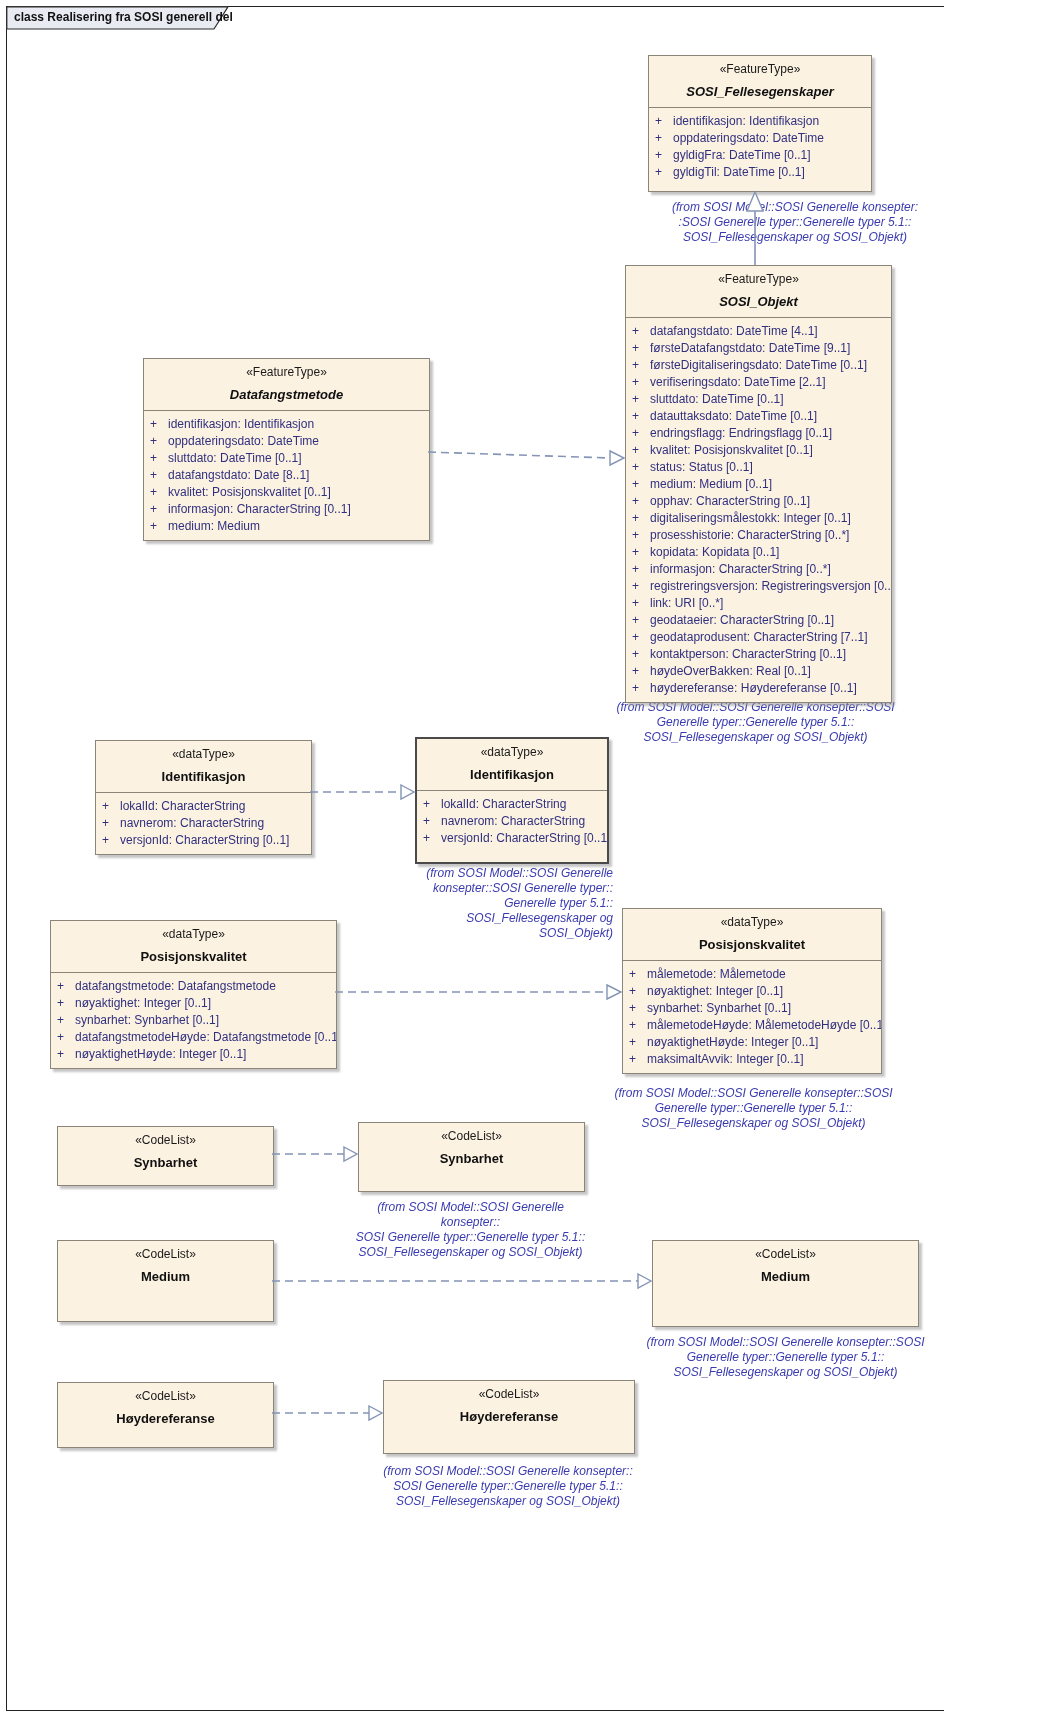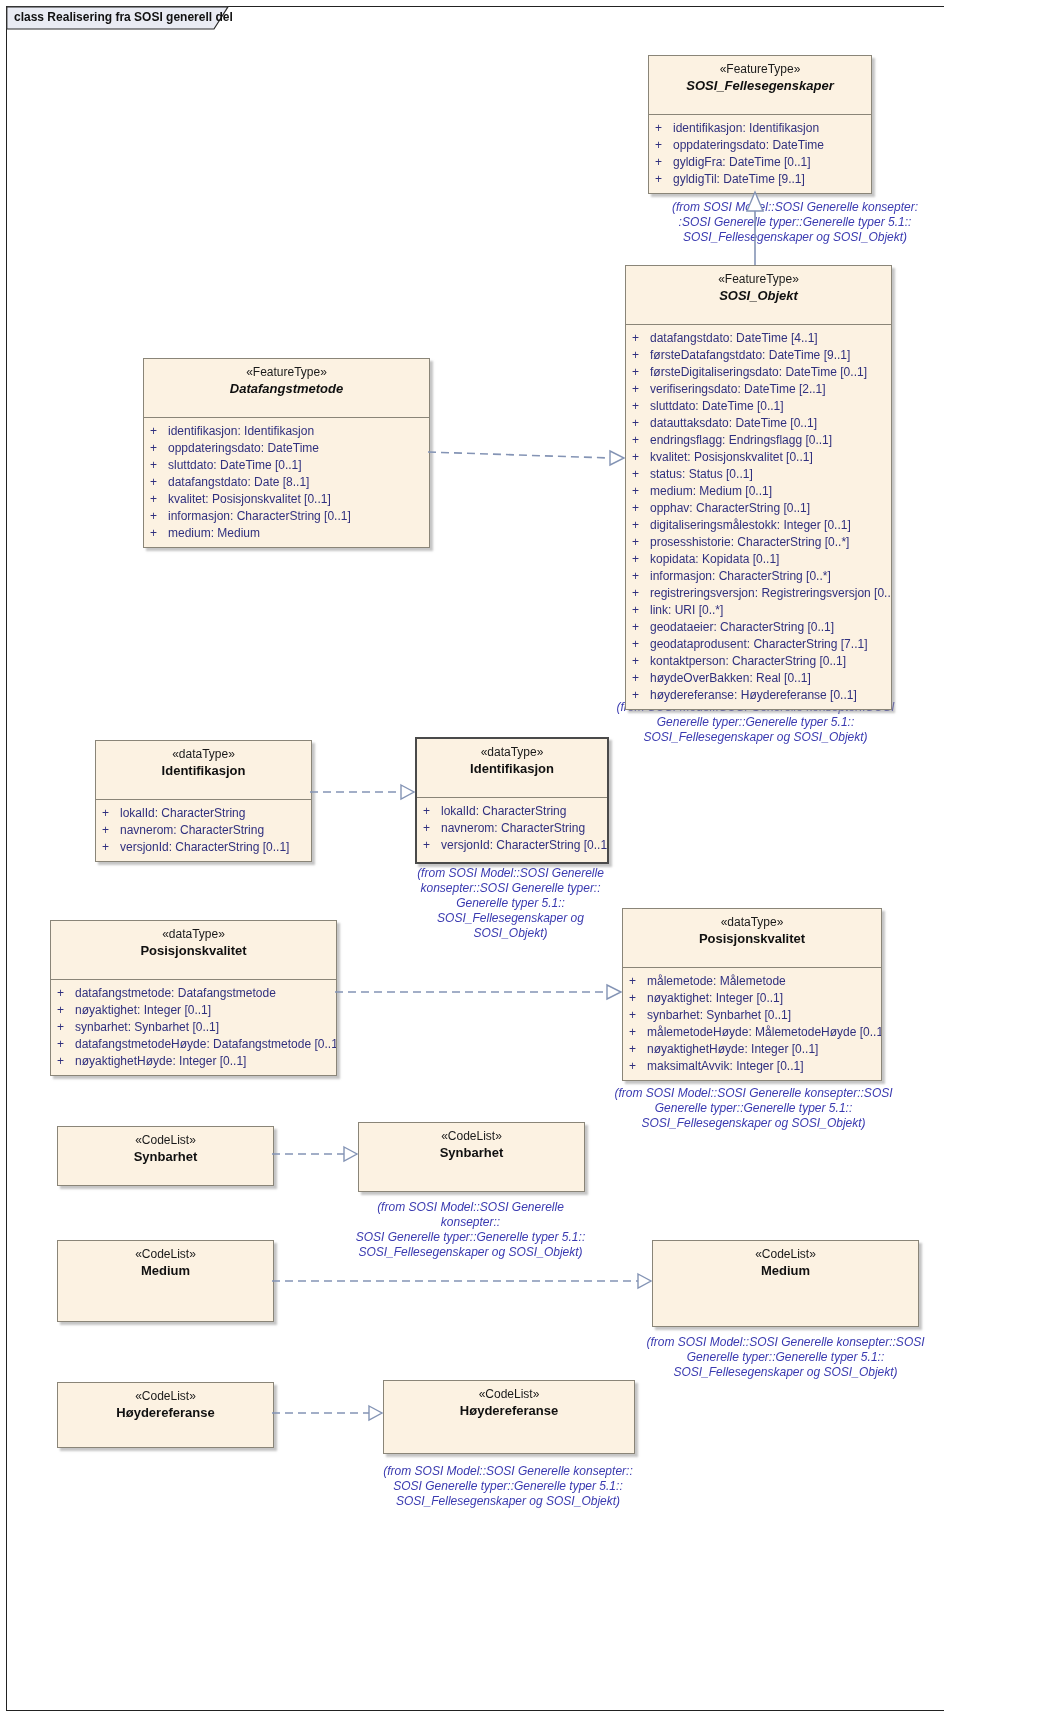--- a/index.html
+++ b/index.html
@@ -3,24 +3,24 @@
 <meta charset="utf-8">
 <style>
   html,body{margin:0;padding:0}
   body{font-family:"Liberation Sans",sans-serif;background:#ffffff}
   .canvas{position:relative;width:944px;height:1717px;background:#fff;overflow:hidden}
   .frame{position:absolute;left:6px;top:6px;width:1038px;height:1703px;border:1px solid #222;z-index:0}
   .tab-svg{position:absolute;left:6px;top:6px;z-index:4}
   .tab-label{position:absolute;left:14px;top:10px;font-size:12px;font-weight:bold;color:#111;z-index:5;white-space:nowrap}
   .cls{position:absolute;background:#fcf2e2;border:1px solid #8a8578;box-shadow:3px 3px 2px rgba(150,150,150,.55);z-index:2;overflow:hidden}
   .cls.bold{border:2px solid #4a4a4a}
-  .hdr{padding:6px 4px 20px;text-align:center}
+  .hdr{padding:6px 4px 7px;text-align:center}
   .cls.with-attrs .hdr{border-bottom:1px solid #8a8578}
   .stereo{font-size:12px;color:#1a1a1a;line-height:14px}
-  .cname{font-size:13px;font-weight:bold;color:#101010;line-height:17px;margin-top:1px}
+  .cname{font-size:13px;font-weight:bold;color:#101010;line-height:17px;margin-top:7px}
   .feature .cname{font-style:italic}
   .attrs{padding:5px 6px}
   .attr{display:flex;font-size:12px;color:#30307f;line-height:17px;white-space:nowrap}
   .vis{flex:0 0 18px}
   .note{position:absolute;font-size:12px;font-style:italic;color:#3a3ab0;text-align:center;line-height:15px;white-space:pre-line;z-index:1}
   svg.connectors{position:absolute;left:0;top:0;z-index:3;pointer-events:none}
   .dash{stroke:#8494b5;stroke-width:1.6;stroke-dasharray:8 5;fill:none}
   .solid{stroke:#8494b5;stroke-width:1.6;fill:none}
   .head{fill:#ffffff;stroke:#8494b5;stroke-width:1.4}
 </style>
@@ -80,21 +80,21 @@
       <div class="attr">
           <span class="vis">+</span>
           <span>oppdateringsdato: DateTime</span>
         </div>
       <div class="attr">
           <span class="vis">+</span>
           <span>gyldigFra: DateTime [0..1]</span>
         </div>
       <div class="attr">
           <span class="vis">+</span>
-          <span>gyldigTil: DateTime [9..1]</span>
+          <span>gyldigTil: DateTime [0..1]</span>
         </div>
     </div>
   </div>
   <div class="note" style="left:645px;top:200px;width:300px;">(from SOSI Model::SOSI Generelle konsepter:
 :SOSI Generelle typer::Generelle typer 5.1::
 SOSI_Fellesegenskaper og SOSI_Objekt)</div>
 
   <div class="cls feature with-attrs" style="left:625px;top:265px;width:265px;min-height:424px;">
     <div class="hdr">
       <div class="stereo">«FeatureType»</div>
@@ -266,21 +266,21 @@
       <div class="attr">
           <span class="vis">+</span>
           <span>navnerom: CharacterString</span>
         </div>
       <div class="attr">
           <span class="vis">+</span>
           <span>versjonId: CharacterString [0..1]</span>
         </div>
     </div>
   </div>
-  <div class="note" style="left:408px;top:866px;width:205px;">(from SOSI Model::SOSI Generelle
+  <div class="note" style="left:408px;top:866px;width:205px;text-align:right;">(from SOSI Model::SOSI Generelle
 konsepter::SOSI Generelle typer::
 Generelle typer 5.1::
 SOSI_Fellesegenskaper og
 SOSI_Objekt)</div>
 
   <div class="cls with-attrs" style="left:50px;top:920px;width:285px;min-height:140px;">
     <div class="hdr">
       <div class="stereo">«dataType»</div>
       <div class="cname">Posisjonskvalitet</div>
     </div>

